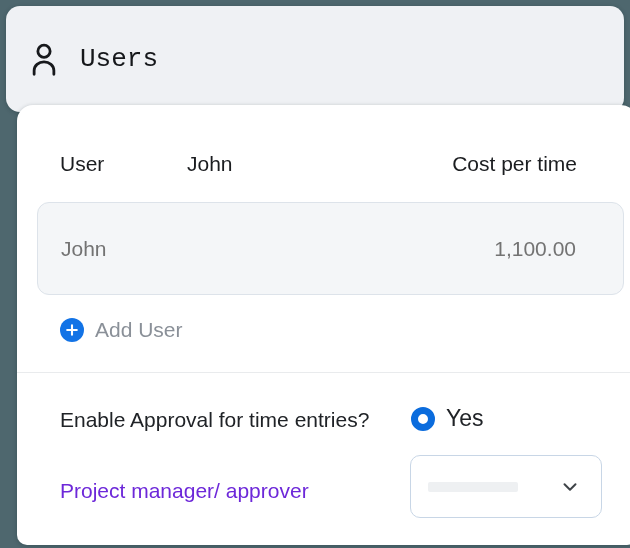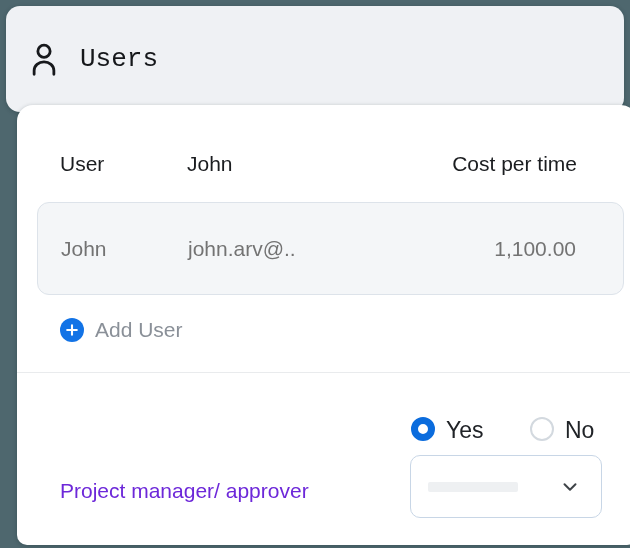--- a/index.html
+++ b/index.html
@@ -62,21 +62,21 @@
   
   .divider{
     position:absolute;left:0;top:267px;width:620px;height:1px;background:#e9ebed;
   }
 
   
   .approval-label{
     position:absolute;left:43px;top:303px;font-size:21px;color:#202327;
   }
   .radio{
-    position:absolute;top:312px;display:flex;align-items:flex-start;gap:11px;cursor:pointer;
+    position:absolute;top:300px;display:flex;align-items:center;gap:11px;cursor:pointer;
   }
   .radio.yes{left:394px;}
   .radio.no{left:513px;}
   .radio-dot{
     width:24px;height:24px;border-radius:50%;box-sizing:border-box;
     border:2px solid #d3d9df;background:#ffffff;flex:0 0 auto;
   }
   .radio-dot.selected{border:7px solid #0b6cdd;}
   .radio-label{font-size:23px;color:#202327;}
 
@@ -113,45 +113,41 @@
   <div class="panel">
 
     <div class="table-head">
       <span>User</span>
       <span>John</span>
       <span class="right">Cost per time</span>
     </div>
 
     <div class="row-card">
       <span>John</span>
-      <span>john.arv@..</span>
       <span class="right">1,100.00</span>
     </div>
 
     <div class="add-user">
       <span class="plus">
         <svg width="12" height="12" viewBox="0 0 12 12">
           <path d="M6 1.2 V10.8 M1.2 6 H10.8" stroke="#ffffff" stroke-width="2.1" stroke-linecap="round"></path>
         </svg>
       </span>
       <span class="add-label">Add User</span>
     </div>
 
     <div class="divider"></div>
 
+    <div class="approval-label">Enable Approval for time entries?</div>
 
     <div class="radio yes">
       <span class="radio-dot selected"></span>
       <span class="radio-label">Yes</span>
     </div>
 
-    <div class="radio no">
-      <span class="radio-dot"></span>
-      <span class="radio-label">No</span>
-    </div>
 
     <div class="approver-label">Project manager/ approver</div>
 
     <div class="dropdown">
       <span class="skeleton"></span>
       <span class="chev">
         <svg width="22" height="22" viewBox="0 0 20 20" fill="none">
           <path d="M5 7.5 L10 12.5 L15 7.5" stroke="#3f4348" stroke-width="1.8" stroke-linecap="round" stroke-linejoin="round"></path>
         </svg>
       </span>

